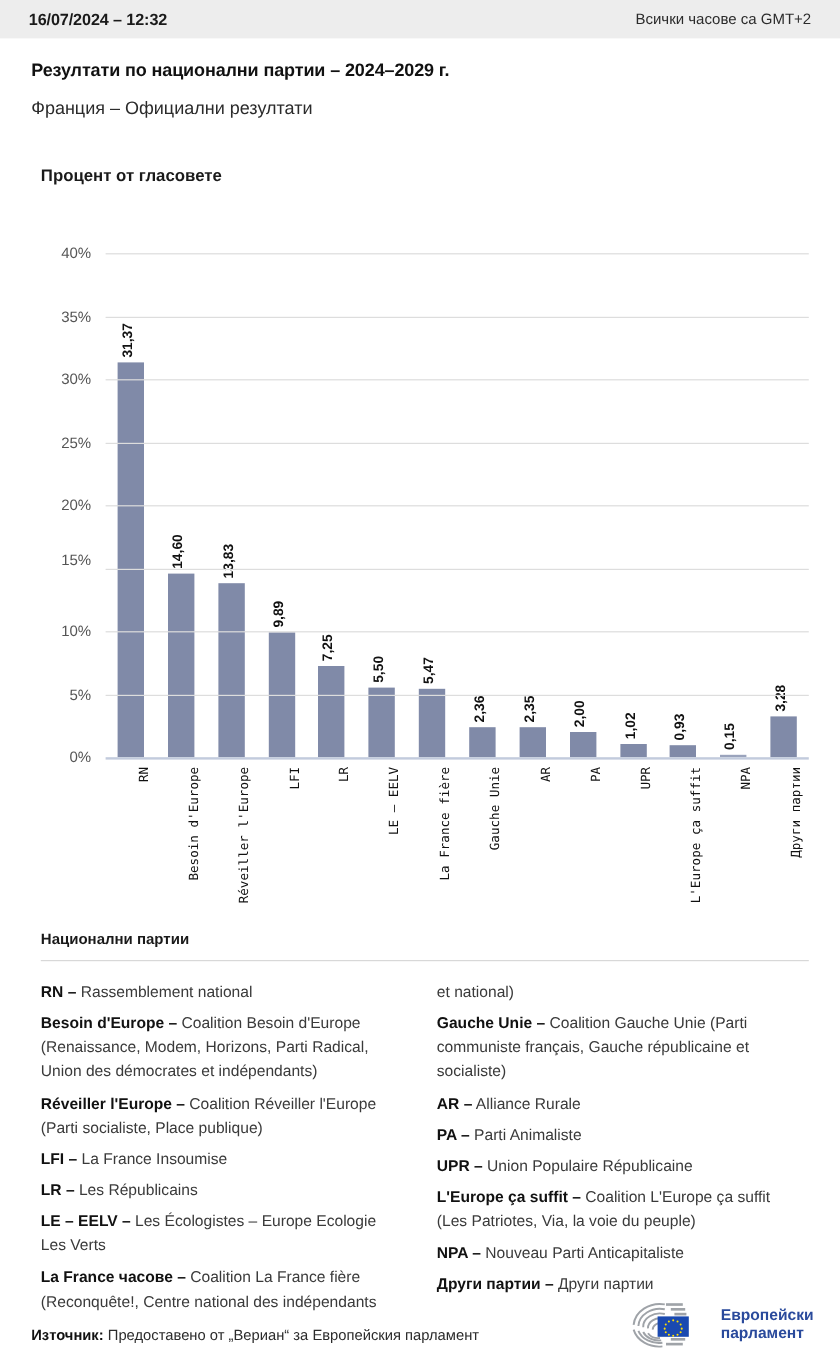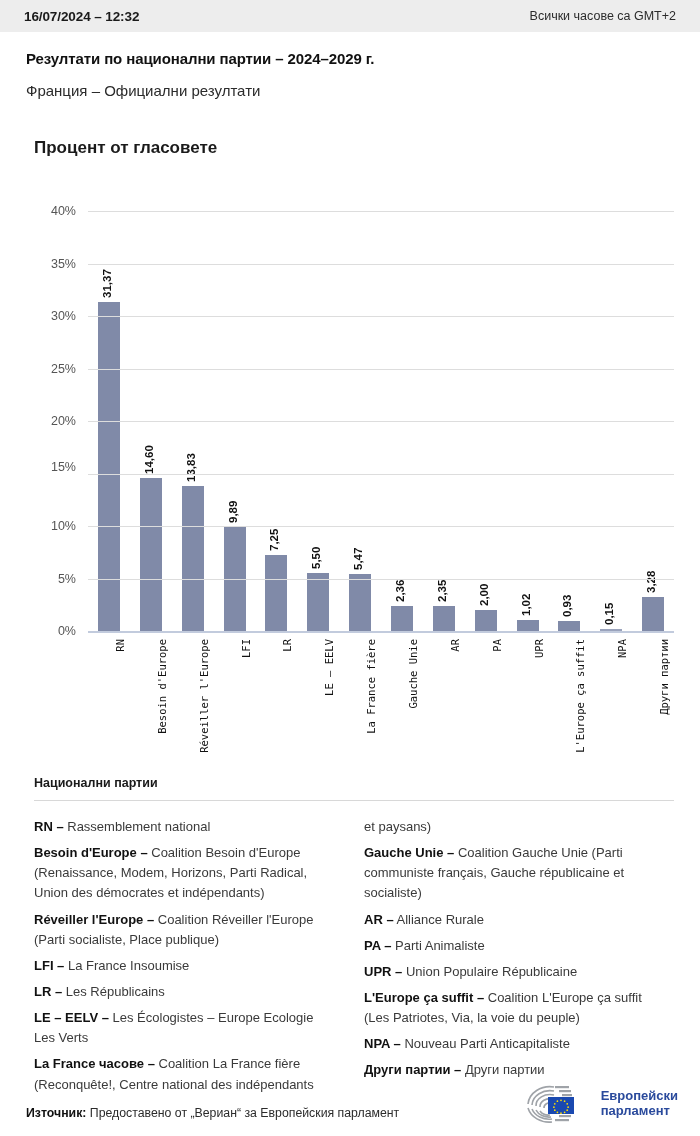--- a/index.html
+++ b/index.html
@@ -56,21 +56,21 @@
     margin-top: 15px;
     font-size: 15px;
     font-weight: normal;
     color: #2b2b2b;
   }
 
   
   .chart-label {
     position: absolute;
     top: 138px; left: 34px;
-    font-size: 17px;
+    font-size: 14px;
     font-weight: bold;
     color: #1a1a1a;
   }
 
   .chart {
     position: absolute;
     top: 170px;
     left: 26px;
     width: 648px;
     height: 600px;
@@ -340,21 +340,21 @@
       <div class="legend-col left" id="legend-left">
           <div class="legend-entry"><b>RN –</b><span> Rassemblement national</span></div>
           <div class="legend-entry"><b>Besoin d'Europe –</b><span> Coalition Besoin d'Europe (Renaissance, Modem, Horizons, Parti Radical, Union des démocrates et indépendants)</span></div>
           <div class="legend-entry"><b>Réveiller l'Europe –</b><span> Coalition Réveiller l'Europe (Parti socialiste, Place publique)</span></div>
           <div class="legend-entry"><b>LFI –</b><span> La France Insoumise</span></div>
           <div class="legend-entry"><b>LR –</b><span> Les Républicains</span></div>
           <div class="legend-entry"><b>LE – EELV –</b><span> Les Écologistes – Europe Ecologie Les Verts</span></div>
           <div class="legend-entry"><b>La France часове –</b><span> Coalition La France fière (Reconquête!, Centre national des indépendants</span></div>
         </div>
       <div class="legend-col right" id="legend-right">
-          <div class="legend-cont">et paysans)</div>
+          <div class="legend-cont">et national)</div>
           <div class="legend-entry"><b>Gauche Unie –</b><span> Coalition Gauche Unie (Parti communiste français, Gauche républicaine et socialiste)</span></div>
           <div class="legend-entry"><b>AR –</b><span> Alliance Rurale</span></div>
           <div class="legend-entry"><b>PA –</b><span> Parti Animaliste</span></div>
           <div class="legend-entry"><b>UPR –</b><span> Union Populaire Républicaine</span></div>
           <div class="legend-entry"><b>L'Europe ça suffit –</b><span> Coalition L'Europe ça suffit (Les Patriotes, Via, la voie du peuple)</span></div>
           <div class="legend-entry"><b>NPA –</b><span> Nouveau Parti Anticapitaliste</span></div>
           <div class="legend-entry"><b>Други партии –</b><span> Други партии</span></div>
         </div>
     </div>
   </div>

